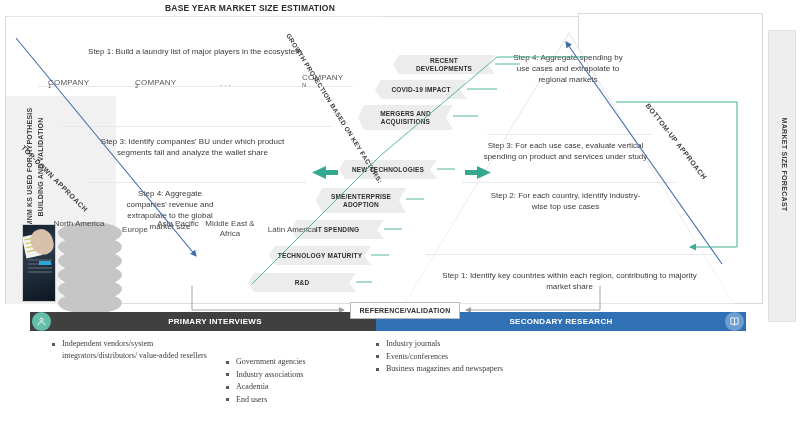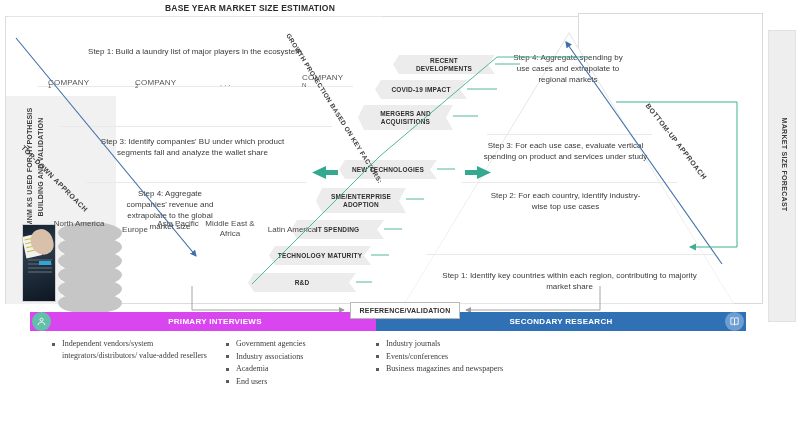--- a/index.html
+++ b/index.html
@@ -181,38 +181,38 @@
   .panel .hdr{
     height:19px; display:flex; align-items:center; justify-content:center;
     color:#ffffff; font-size:8px; font-weight:bold; letter-spacing:.3px;
     position:relative;
   }
   .panel .hdr .circ{
     position:absolute; width:19px; height:19px; border-radius:50%;
     display:flex; align-items:center; justify-content:center;
   }
   .panel-primary{ left:30px; width:370px; }
-  .panel-primary .hdr{ background:#d946ef; }
+  .panel-primary .hdr{ background:#404040; }
   .panel-primary .circ{ left:2px; background:#63bfa9; }
   .panel-secondary{ left:376px; width:370px; }
   .panel-secondary .hdr{ background:#3070b5; }
   .panel-secondary .circ{ right:2px; background:#6d9ed1; }
 
   .cols{ display:flex; padding-top:7px; }
   .cols ul{ list-style:none; }
   .cols li{
     position:relative; font-size:8px; line-height:11.5px;
     color:#3d3d3d; padding-left:10px; margin-bottom:1px;font-family:Liberation Serif, serif;
   }
   .cols li::before{
     content:""; position:absolute; left:0; top:4.5px;
     width:3px; height:3px; background:#5a5a5a;
   }
   .panel-primary .c1{ width:196px; padding-left:22px; }
-  .panel-primary .c2{ width:170px; }
+  .panel-primary .c2{ width:170px;margin-top:18px; }
   .panel-secondary .c1{ width:190px; padding-left:22px; }
   .panel-secondary .c2{ width:175px; }
 </style>
 </head>
 <body>
 
 <div class="top-title">BASE YEAR MARKET SIZE ESTIMATION</div>
 
 <div class="canvas">
 

